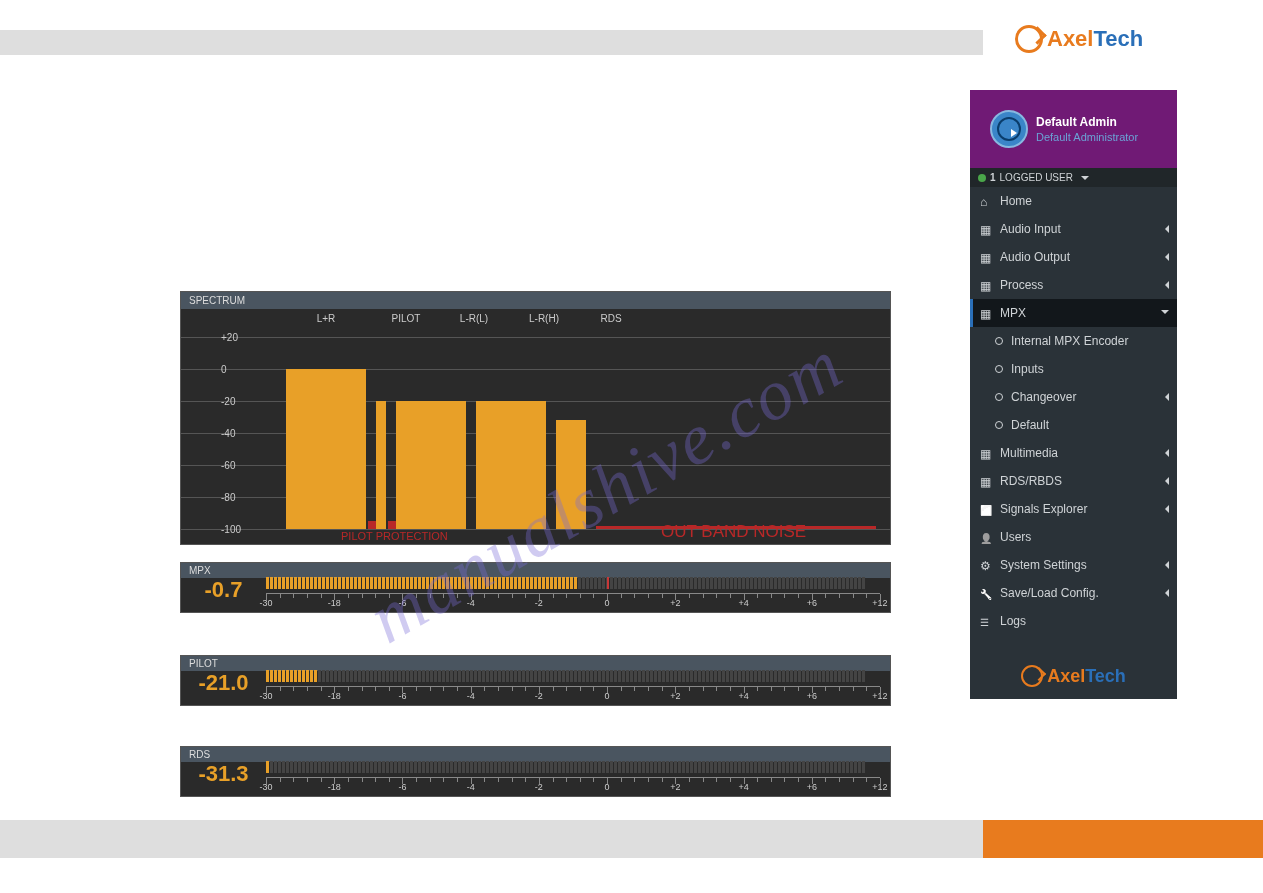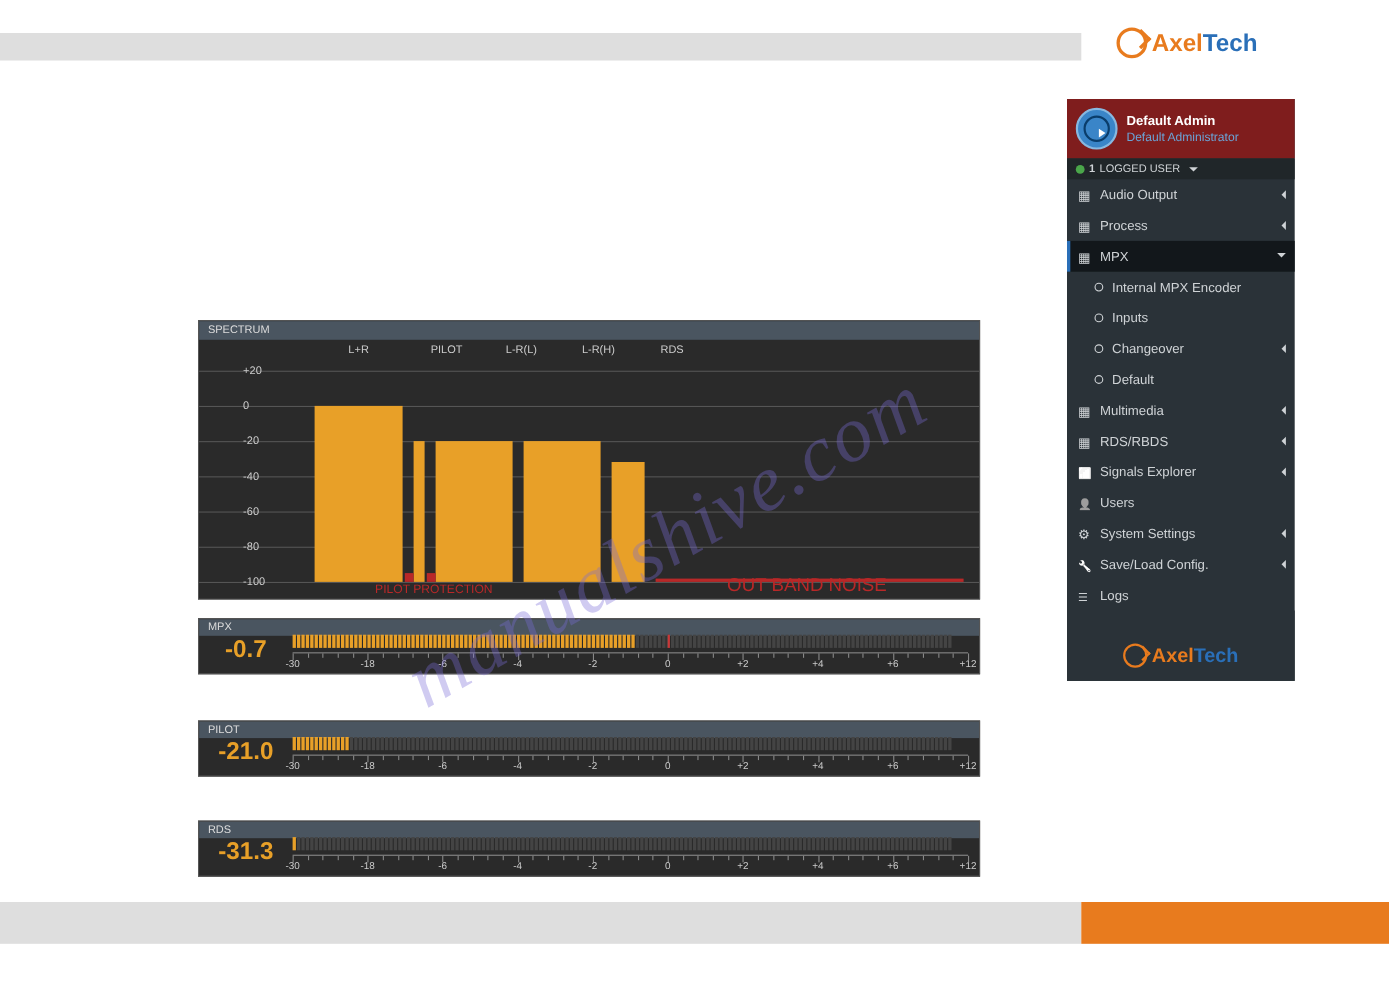--- a/index.html
+++ b/index.html
@@ -6,21 +6,21 @@
   body { font-family: Arial, Helvetica, sans-serif; background:#fff; width:1263px; height:893px; position:relative; }
   .topbar { position:absolute; top:30px; left:0; width:983px; height:25px; background:#dedede; }
   .logo-top { position:absolute; top:25px; left:1015px; display:flex; align-items:center; gap:4px; }
   .logo-mark { width:28px; height:28px; border:3px solid #e87b1e; border-radius:50%; position:relative; }
   .logo-mark::after { content:""; position:absolute; width:10px; height:10px; border-bottom:3px solid #e87b1e; border-right:3px solid #e87b1e; transform:rotate(-45deg); bottom:8px; right:-4px; }
   .logo-text { font-weight:bold; font-size:22px; }
   .logo-axel { color:#e87b1e; }
   .logo-tech { color:#2a6fb8; }
 
   .sidebar { position:absolute; top:90px; left:970px; width:207px; background:#2a3238; color:#cfd3d6; font-size:12px; }
-  .user-box { display:flex; align-items:center; padding:8px; background:#7f1d1d; }
+  .user-box { display:flex; align-items:center; padding:20px; background:#701a75; }
   .avatar { width:38px; height:38px; border-radius:50%; background:#3a85c8; border:2px solid #87b8e0; margin-right:8px; display:flex; align-items:center; justify-content:center; }
   .avatar-inner { width:24px; height:24px; border-radius:50%; border:2px solid #0a3d6b; position:relative; }
   .arrow-cursor { position:absolute; right:2px; bottom:2px; width:0; height:0; border-left:6px solid #fff; border-top:4px solid transparent; border-bottom:4px solid transparent; }
   .user-name { font-weight:bold; font-size:12px; color:#fff; }
   .user-role { font-size:11px; color:#6ba3d6; margin-top:2px; }
   .logged-bar { background:#202629; padding:4px 8px; font-size:10px; display:flex; align-items:center; gap:4px; }
   .status-dot { width:8px; height:8px; background:#4aa64a; border-radius:50%; }
   .chev-down { width:0; height:0; border-left:4px solid transparent; border-right:4px solid transparent; border-top:4px solid #cfd3d6; margin-left:4px; }
 
   .nav { list-style:none; }
@@ -111,20 +111,29 @@
       <div class="user-role">Default Administrator</div>
     </div>
   </div>
   <div class="logged-bar">
     <span class="status-dot"></span>
     <b>1</b>
     <span>LOGGED USER</span>
     <span class="chev-down"></span>
   </div>
   <ul class="nav">
+    <li>
+        <span class="icon icon-home"></span>
+        <span>Home</span>
+      </li>
+    <li>
+        <span class="icon icon-grid"></span>
+        <span>Audio Input</span>
+        <span class="caret"></span>
+      </li>
     <li>
         <span class="icon icon-grid"></span>
         <span>Audio Output</span>
         <span class="caret"></span>
       </li>
     <li>
         <span class="icon icon-grid"></span>
         <span>Process</span>
         <span class="caret"></span>
       </li>

